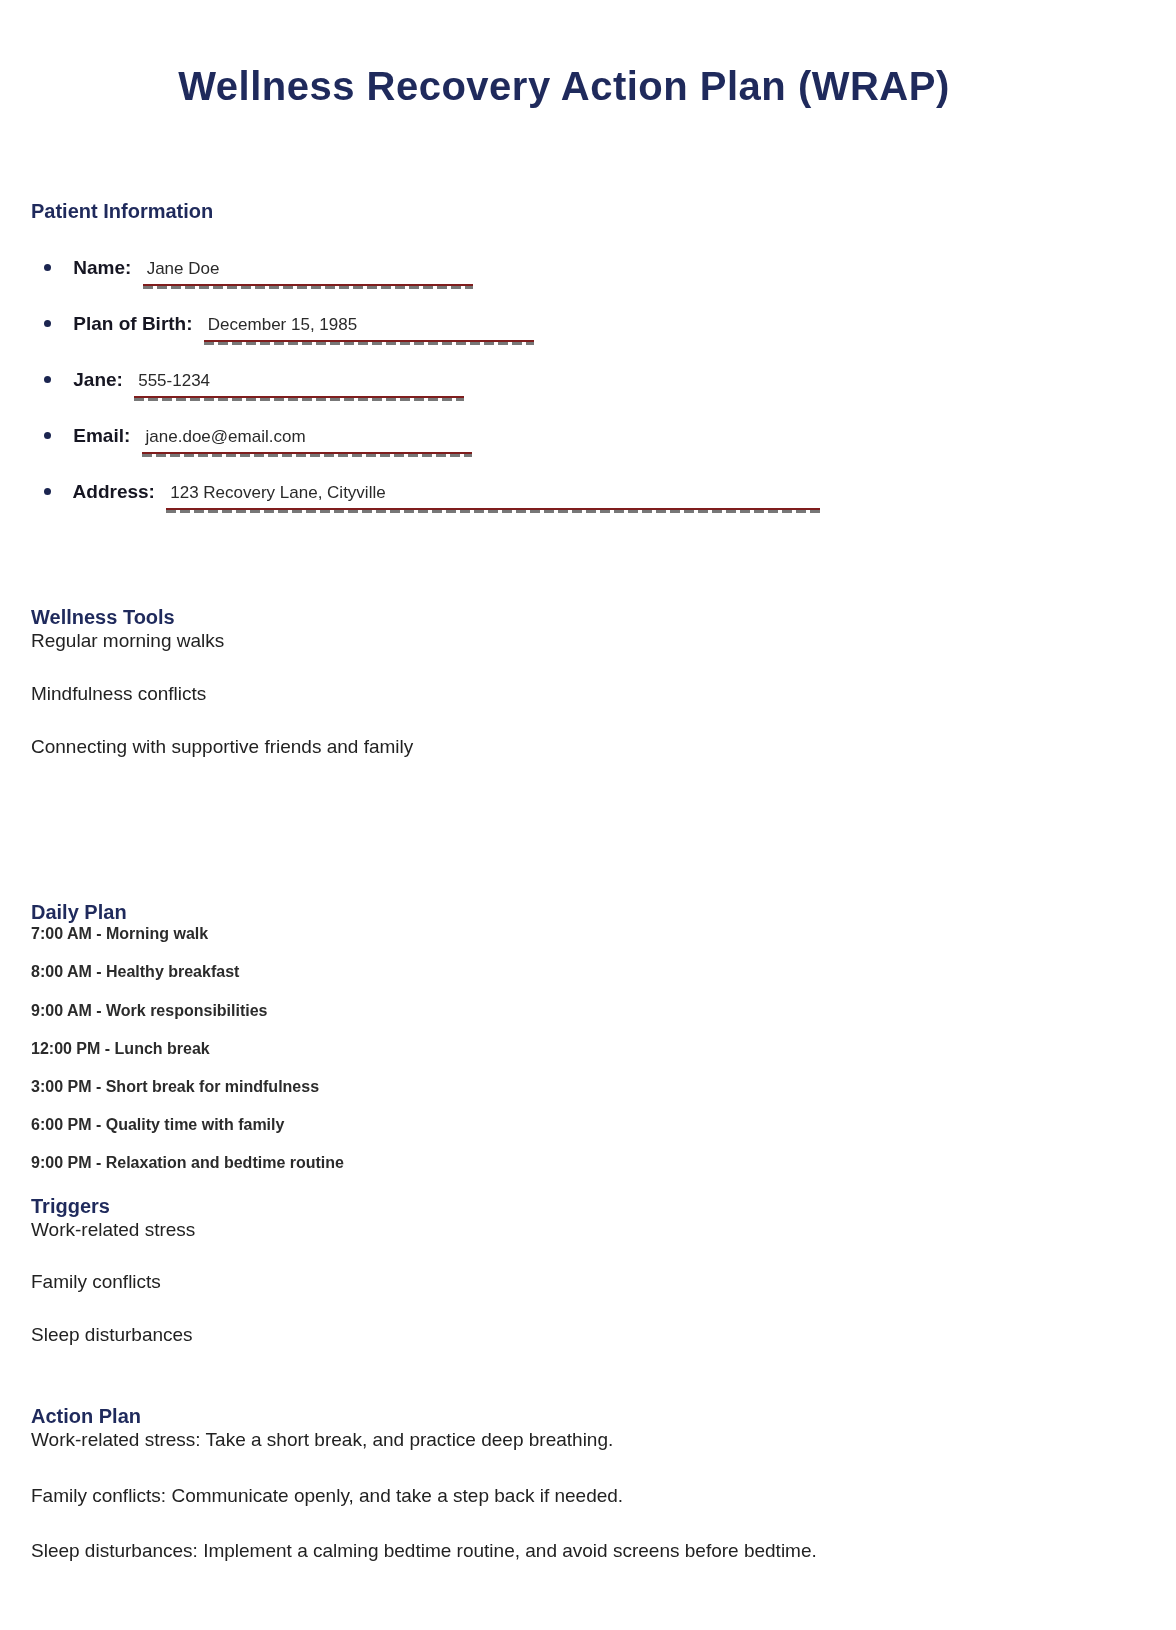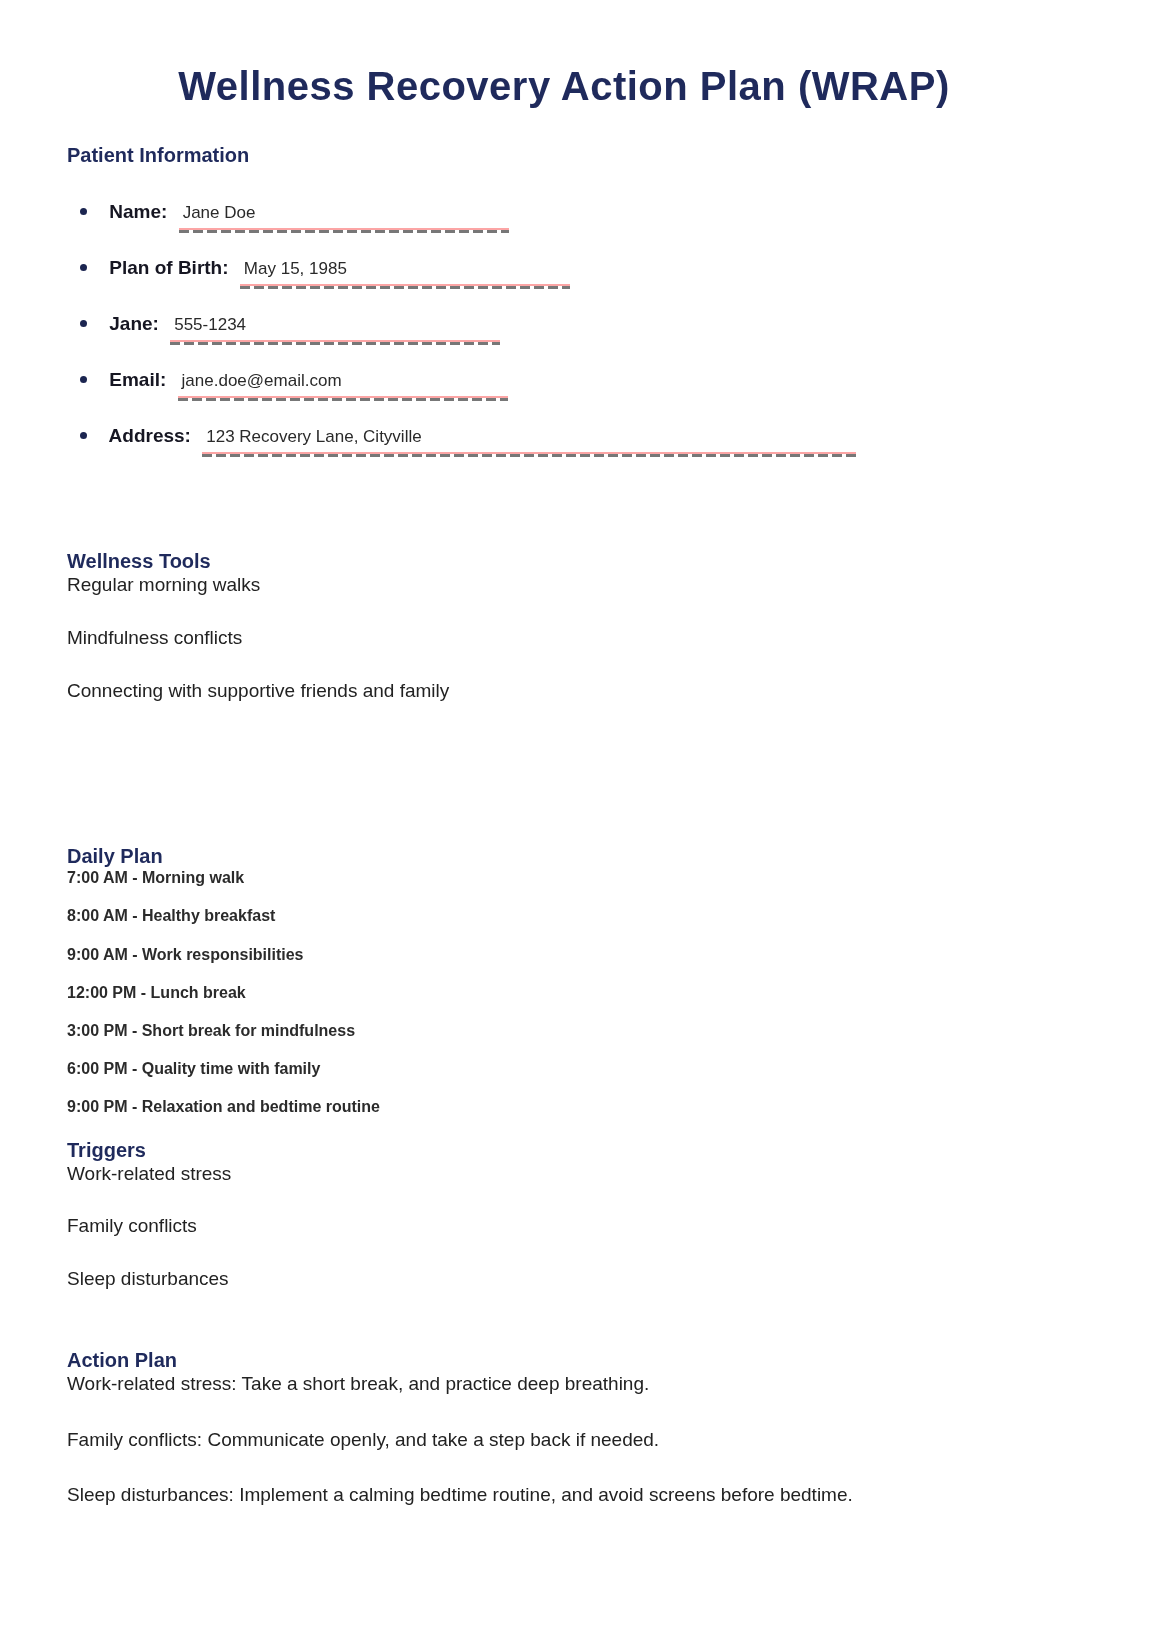--- a/index.html
+++ b/index.html
@@ -8,21 +8,21 @@
     background: #ffffff;
   }
   body {
     width: 1176px;
     min-height: 1630px;
     font-family: "Liberation Sans", sans-serif;
     color: #1c1c1c;
     position: relative;
   }
   .doc {
-    padding: 0 67px;
+    padding: 0 31px;
     box-sizing: border-box;
     width: 1128px;
   }
 
   
   .doc-title {
     margin: 0;
     padding-top: 64px;
     text-align: center;
     font-size: 40px;
@@ -35,21 +35,21 @@
   
   .section-heading {
     margin: 0;
     font-size: 20px;
     line-height: 1.15;
     font-weight: bold;
     color: #1f2a5c;
   }
 
   
-  .sec-patient { margin-top: 36px; }
+  .sec-patient { margin-top: 92px; }
   .patient-list {
     list-style: none;
     margin: 34px 0 0 0;
     padding: 0 0 0 13px;
   }
   .field-row {
     margin-bottom: 27px;
     font-size: 19px;
     font-weight: bold;
     color: #161622;
@@ -66,21 +66,21 @@
   }
   .field-label { margin-right: 6px; }
   .fill {
     display: inline-block;
     min-width: 318px;
     position: relative;
     font-weight: normal;
     font-size: 17px;
     color: #2a2a2a;
     padding: 0 8px 5px 4px;
-    border-bottom: 2px solid #fca5a5;
+    border-bottom: 2px solid #7f1d1d;
     vertical-align: baseline;
   }
   .fill::after {
     content: "";
     position: absolute;
     left: 0;
     right: 0;
     bottom: -5px;
     height: 3px;
     background: repeating-linear-gradient(90deg, #777777 0 10px, transparent 10px 14px);
@@ -126,21 +126,21 @@
     <h2 class="section-heading">Patient Information</h2>
     <ul class="patient-list">
       <li class="field-row">
         <span class="bullet"></span>
         <span class="field-label">Name:</span>
         <span class="fill">Jane Doe</span>
       </li>
       <li class="field-row">
         <span class="bullet"></span>
         <span class="field-label">Plan of Birth:</span>
-        <span class="fill">May 15, 1985</span>
+        <span class="fill">December 15, 1985</span>
       </li>
       <li class="field-row">
         <span class="bullet"></span>
         <span class="field-label">Jane:</span>
         <span class="fill">555-1234</span>
       </li>
       <li class="field-row">
         <span class="bullet"></span>
         <span class="field-label">Email:</span>
         <span class="fill">jane.doe@email.com</span>

